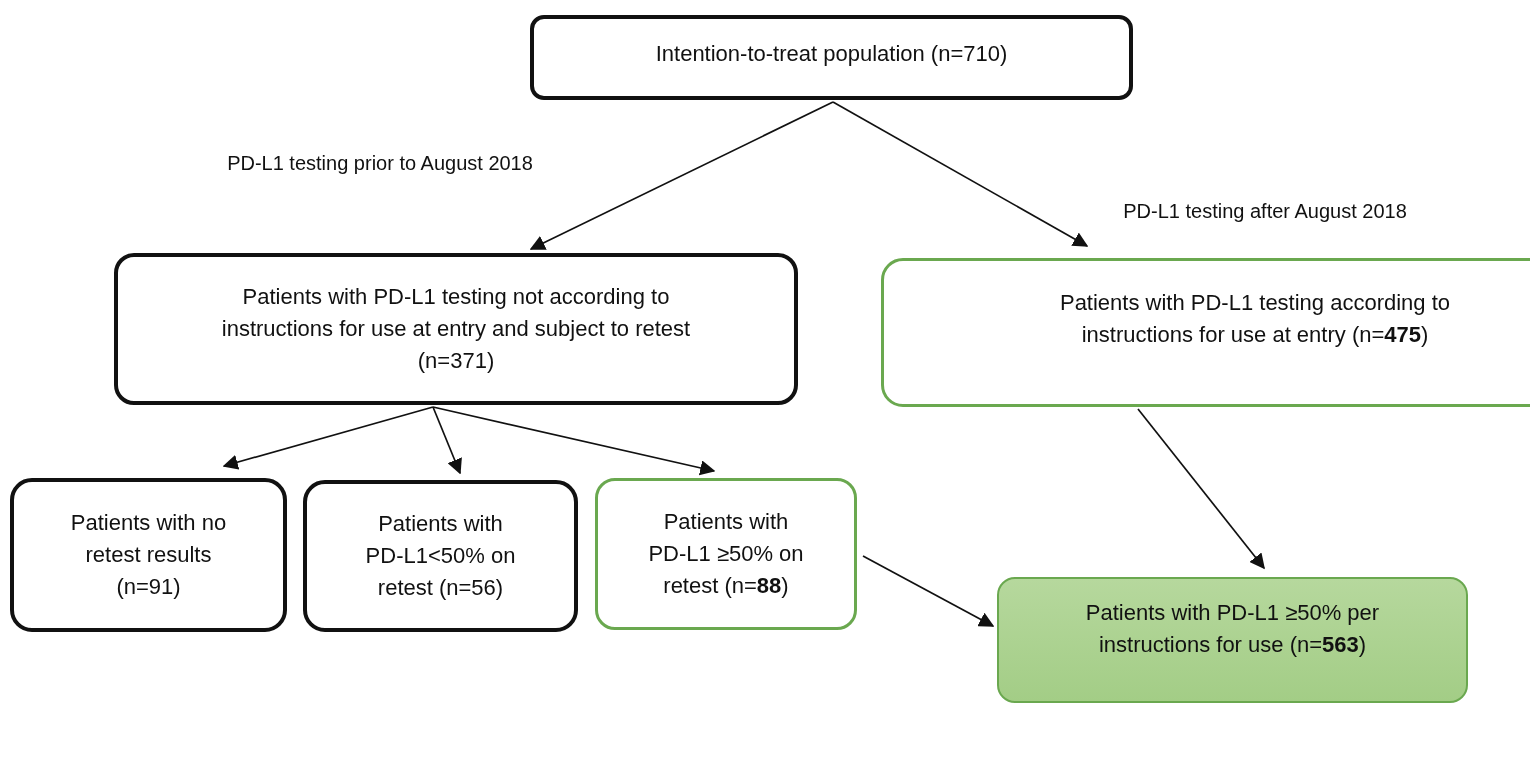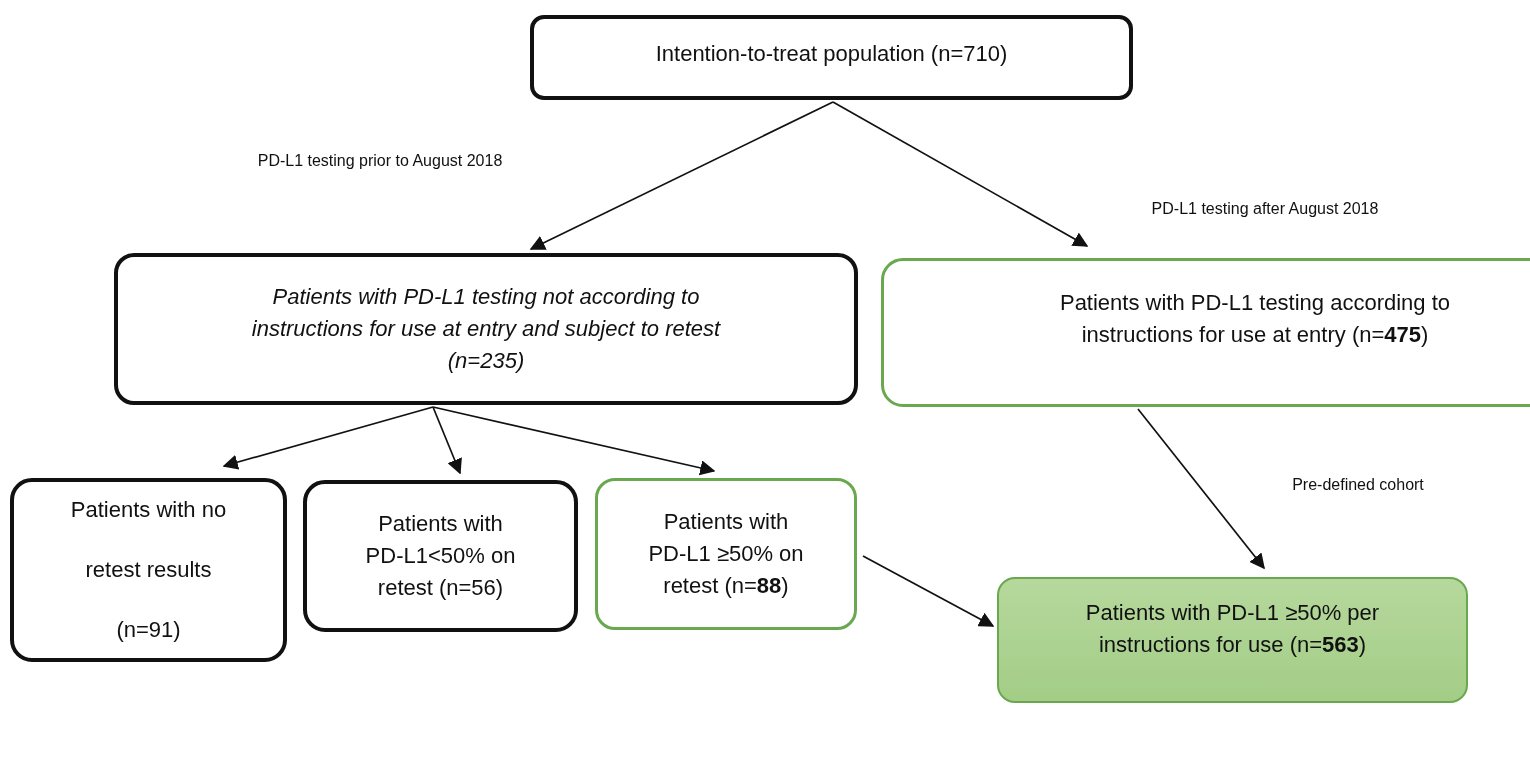--- a/index.html
+++ b/index.html
@@ -25,33 +25,33 @@
     justify-content:center;
     text-align:center;
     background:#ffffff;
     font-size:22px;line-height:32px;
     color:var(--ink);
   }
   .black-border{border:4px solid var(--ink);}
   .green-border{border:3px solid var(--green-border);}
   .label{
     position:absolute;
-    font-size:16px;
+    font-size:20px;
     text-align:center;
     color:var(--ink);
     white-space:nowrap;
   }
   .bold{font-weight:bold;}
   #arrow-layer{position:absolute;left:0;top:0;width:1530px;height:764px;}
 
   
   #node-itt        {left:530px; top:15px;  width:603px; height:85px;  border-radius:14px; padding-bottom:8px;}
-  #node-notacc     {left:114px; top:253px; width:744px; height:152px; border-radius:20px;font-style:italic;}
+  #node-notacc     {left:114px; top:253px; width:684px; height:152px; border-radius:20px;}
   #node-acc        {left:881px; top:258px; width:748px; height:149px; border-radius:22px; padding-bottom:28px;}
-  #node-noretest   {left:10px;  top:478px; width:277px; height:184px; border-radius:22px;gap:28px;}
+  #node-noretest   {left:10px;  top:478px; width:277px; height:154px; border-radius:22px;}
   #node-lt50       {left:303px; top:480px; width:275px; height:152px; border-radius:22px;}
   #node-ge50retest {left:595px; top:478px; width:262px; height:152px; border-radius:20px;}
   #node-ge50iou    {left:997px; top:577px; width:471px; height:126px; border-radius:18px;
                     padding-bottom:22px;
                     background:linear-gradient(to bottom,var(--green-fill-top),var(--green-fill-bottom));
                     border:2px solid var(--green-border);}
   #label-prior     {left:180px;  top:152px; width:400px;}
   #label-after     {left:1080px; top:152px; width:370px;margin-top:48px;}
   #label-predef    {left:1240px; top:476px; width:236px;}
   #label-pop       {left:1050px; top:720px; width:400px; font-size:23px; font-weight:bold;}
@@ -80,21 +80,21 @@
     <span>Intention-to-treat population (n=710)</span>
   </div>
 
   <div id="label-prior" class="label">PD-L1 testing prior to August 2018</div>
 
   <div id="label-after" class="label">PD-L1 testing after August 2018</div>
 
   <div id="node-notacc" class="node black-border">
     <span>Patients with PD-L1 testing not according to</span>
     <span>instructions for use at entry and subject to retest</span>
-    <span>(n=235)</span>
+    <span>(n=371)</span>
   </div>
 
   <div id="node-acc" class="node green-border">
     <span>Patients with PD-L1 testing according to</span>
     <span>
       <span>instructions for use at entry (n=</span><span class="bold">475</span><span>)</span>
     </span>
   </div>
 
   <div id="node-noretest" class="node black-border">
@@ -110,21 +110,20 @@
   </div>
 
   <div id="node-ge50retest" class="node green-border">
     <span>Patients with</span>
     <span>PD-L1 ≥50% on</span>
     <span>
       <span>retest (n=</span><span class="bold">88</span><span>)</span>
     </span>
   </div>
 
-  <div id="label-predef" class="label">Pre-defined cohort</div>
 
   <div id="node-ge50iou" class="node">
     <span>Patients with PD-L1 ≥50% per</span>
     <span>
       <span>instructions for use (n=</span><span class="bold">563</span><span>)</span>
     </span>
   </div>
 
 
 </div>

